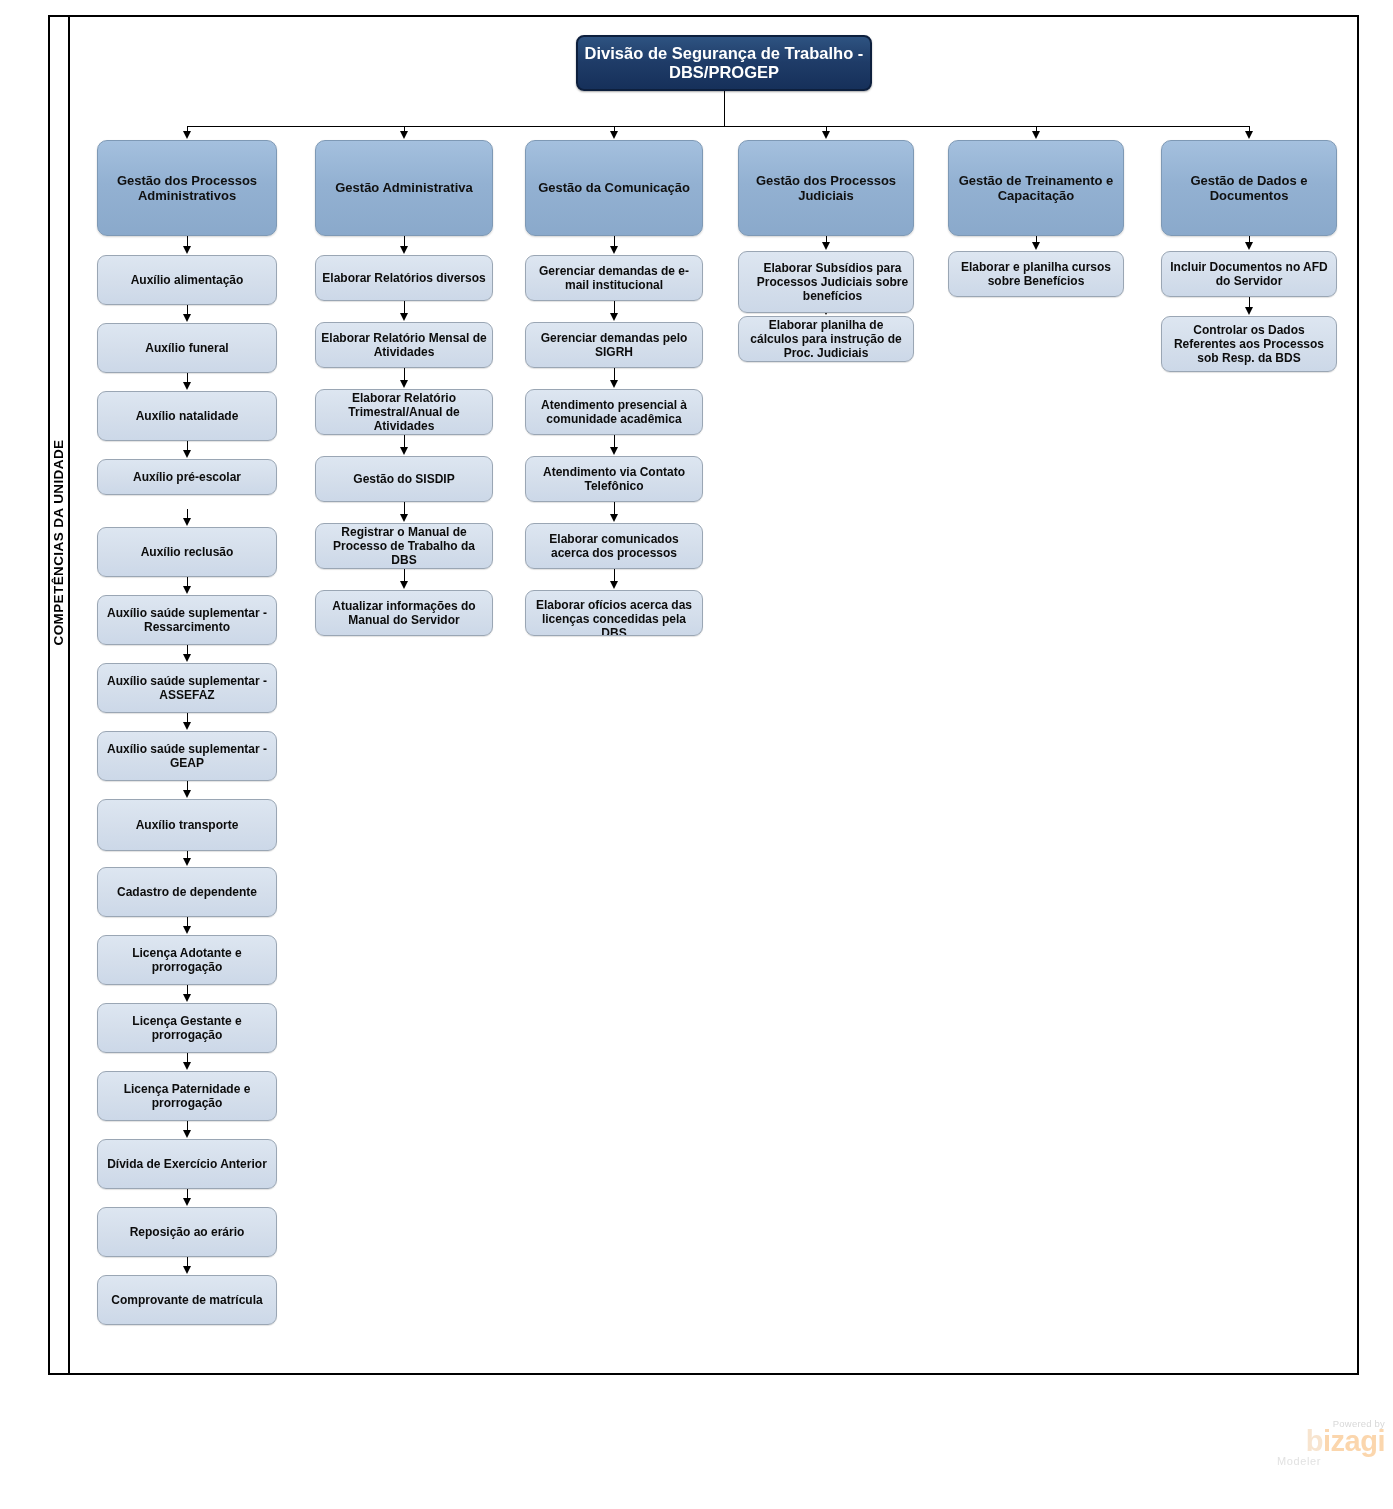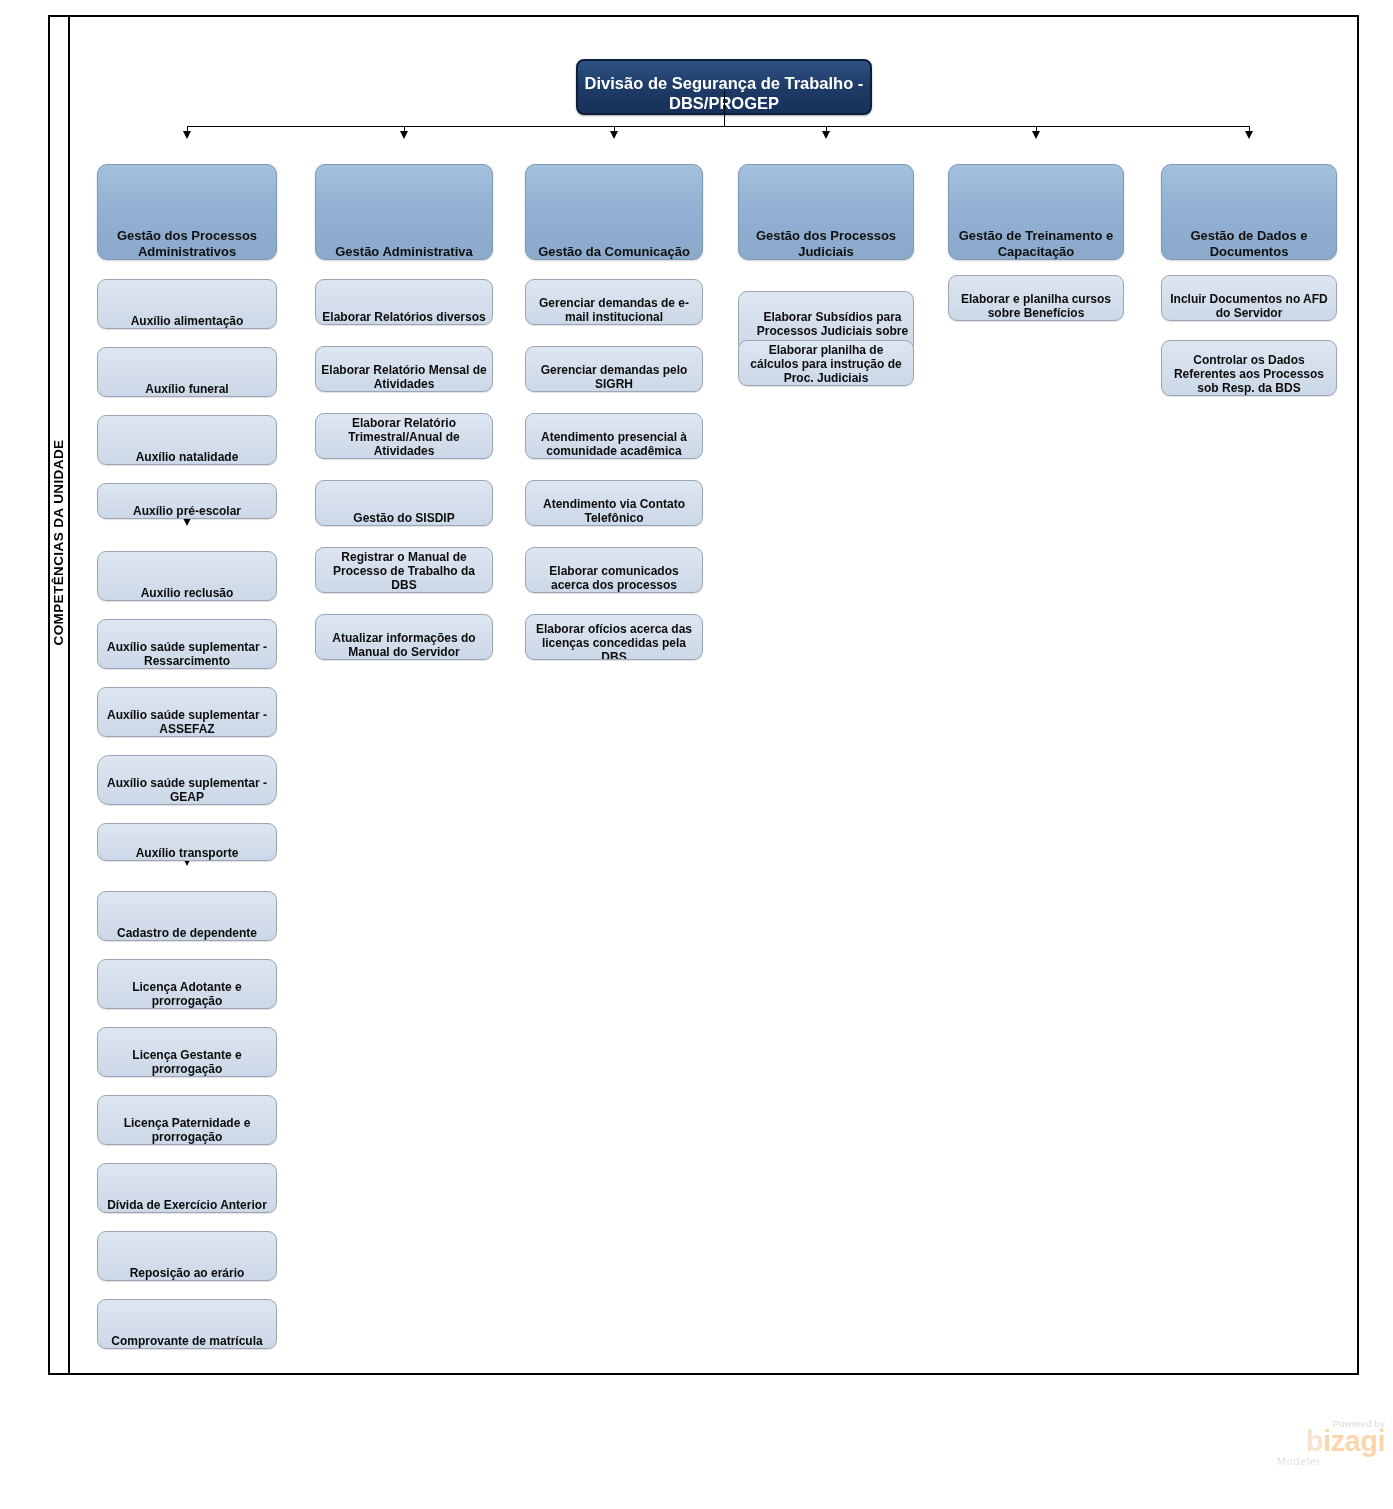--- a/index.html
+++ b/index.html
@@ -51,26 +51,25 @@
     letter-spacing: 0.4px;
     color: #000000;
     white-space: nowrap;
   }
 
   
   .node {
     position: absolute;
     box-sizing: border-box;
     display: flex;
-    align-items: flex-end;
+    align-items: center;
     justify-content: center;
     text-align: center;
     line-height: 1.18;
     overflow: hidden;
-    margin-top: 24px;
   }
   .node .txt {
     width: 100%;
     padding: 0 4px;
     box-sizing: border-box;
   }
 
   .node.root {
     background: linear-gradient(180deg, #2e5381 0%, #1f3c68 48%, #16305a 100%);
     border: 2px solid #0d1f3d;
@@ -267,24 +266,24 @@
       </div>
       <div class="node task" style="left: 97px; top: 527px; width: 180px; height: 50px;">
         <span class="txt">Auxílio  reclusão</span>
       </div>
       <div class="node task" style="left: 97px; top: 595px; width: 180px; height: 50px;">
         <span class="txt">Auxílio saúde suplementar - Ressarcimento</span>
       </div>
       <div class="node task" style="left: 97px; top: 663px; width: 180px; height: 50px;">
         <span class="txt">Auxílio saúde suplementar - ASSEFAZ</span>
       </div>
-      <div class="node task" style="left: 97px; top: 731px; width: 180px; height: 50px; border-radius: 12px;">
+      <div class="node task" style="left: 97px; top: 731px; width: 180px; height: 50px;">
         <span class="txt">Auxílio saúde suplementar - GEAP</span>
       </div>
-      <div class="node task" style="left: 97px; top: 799px; width: 180px; height: 38px;">
+      <div class="node task" style="left: 97px; top: 799px; width: 180px; height: 52px;">
         <span class="txt">Auxílio  transporte</span>
       </div>
       <div class="node task" style="left: 97px; top: 867px; width: 180px; height: 50px;">
         <span class="txt">Cadastro de dependente</span>
       </div>
       <div class="node task" style="left: 97px; top: 935px; width: 180px; height: 50px;">
         <span class="txt">Licença Adotante e prorrogação</span>
       </div>
       <div class="node task" style="left: 97px; top: 1003px; width: 180px; height: 50px;">
         <span class="txt">Licença Gestante e prorrogação</span>
@@ -339,21 +338,21 @@
       </div>
       <div class="node task" style="left: 525px; top: 523px; width: 178px; height: 46px;">
         <span class="txt">Elaborar comunicados acerca dos processos</span>
       </div>
       <div class="node task clipped" style="left: 525px; top: 590px; width: 178px; height: 46px;">
         <span class="txt">Elaborar ofícios acerca das licenças concedidas pela DBS</span>
       </div>
       <div class="node group" style="left: 738px; top: 140px; width: 176px; height: 96px;">
         <span class="txt">Gestão dos Processos Judiciais</span>
       </div>
-      <div class="node task" style="left: 738px; top: 267px; width: 176px; height: 62px; padding-left: 13px;">
+      <div class="node task" style="left: 738px; top: 251px; width: 176px; height: 62px; padding-left: 13px;">
         <span class="txt">Elaborar Subsídios para Processos Judiciais sobre benefícios</span>
       </div>
       <div class="node task" style="left: 738px; top: 316px; width: 176px; height: 46px;">
         <span class="txt">Elaborar planilha de cálculos para instrução de Proc. Judiciais</span>
       </div>
       <div class="node group" style="left: 948px; top: 140px; width: 176px; height: 96px;">
         <span class="txt">Gestão de Treinamento e Capacitação</span>
       </div>
       <div class="node task" style="left: 948px; top: 251px; width: 176px; height: 46px;">
         <span class="txt">Elaborar e planilha cursos sobre Benefícios</span>

